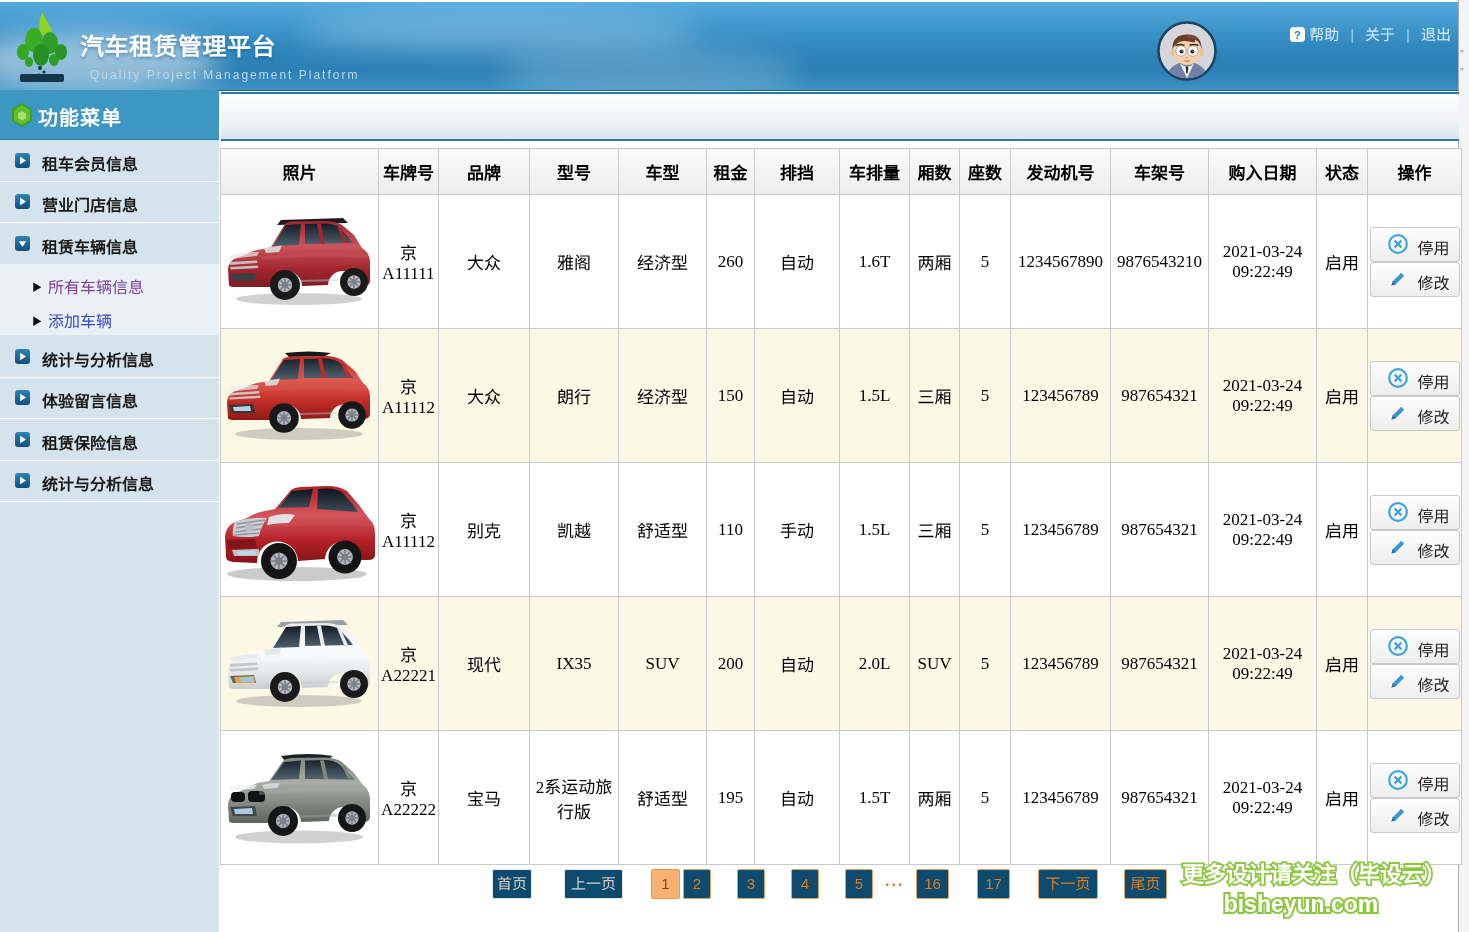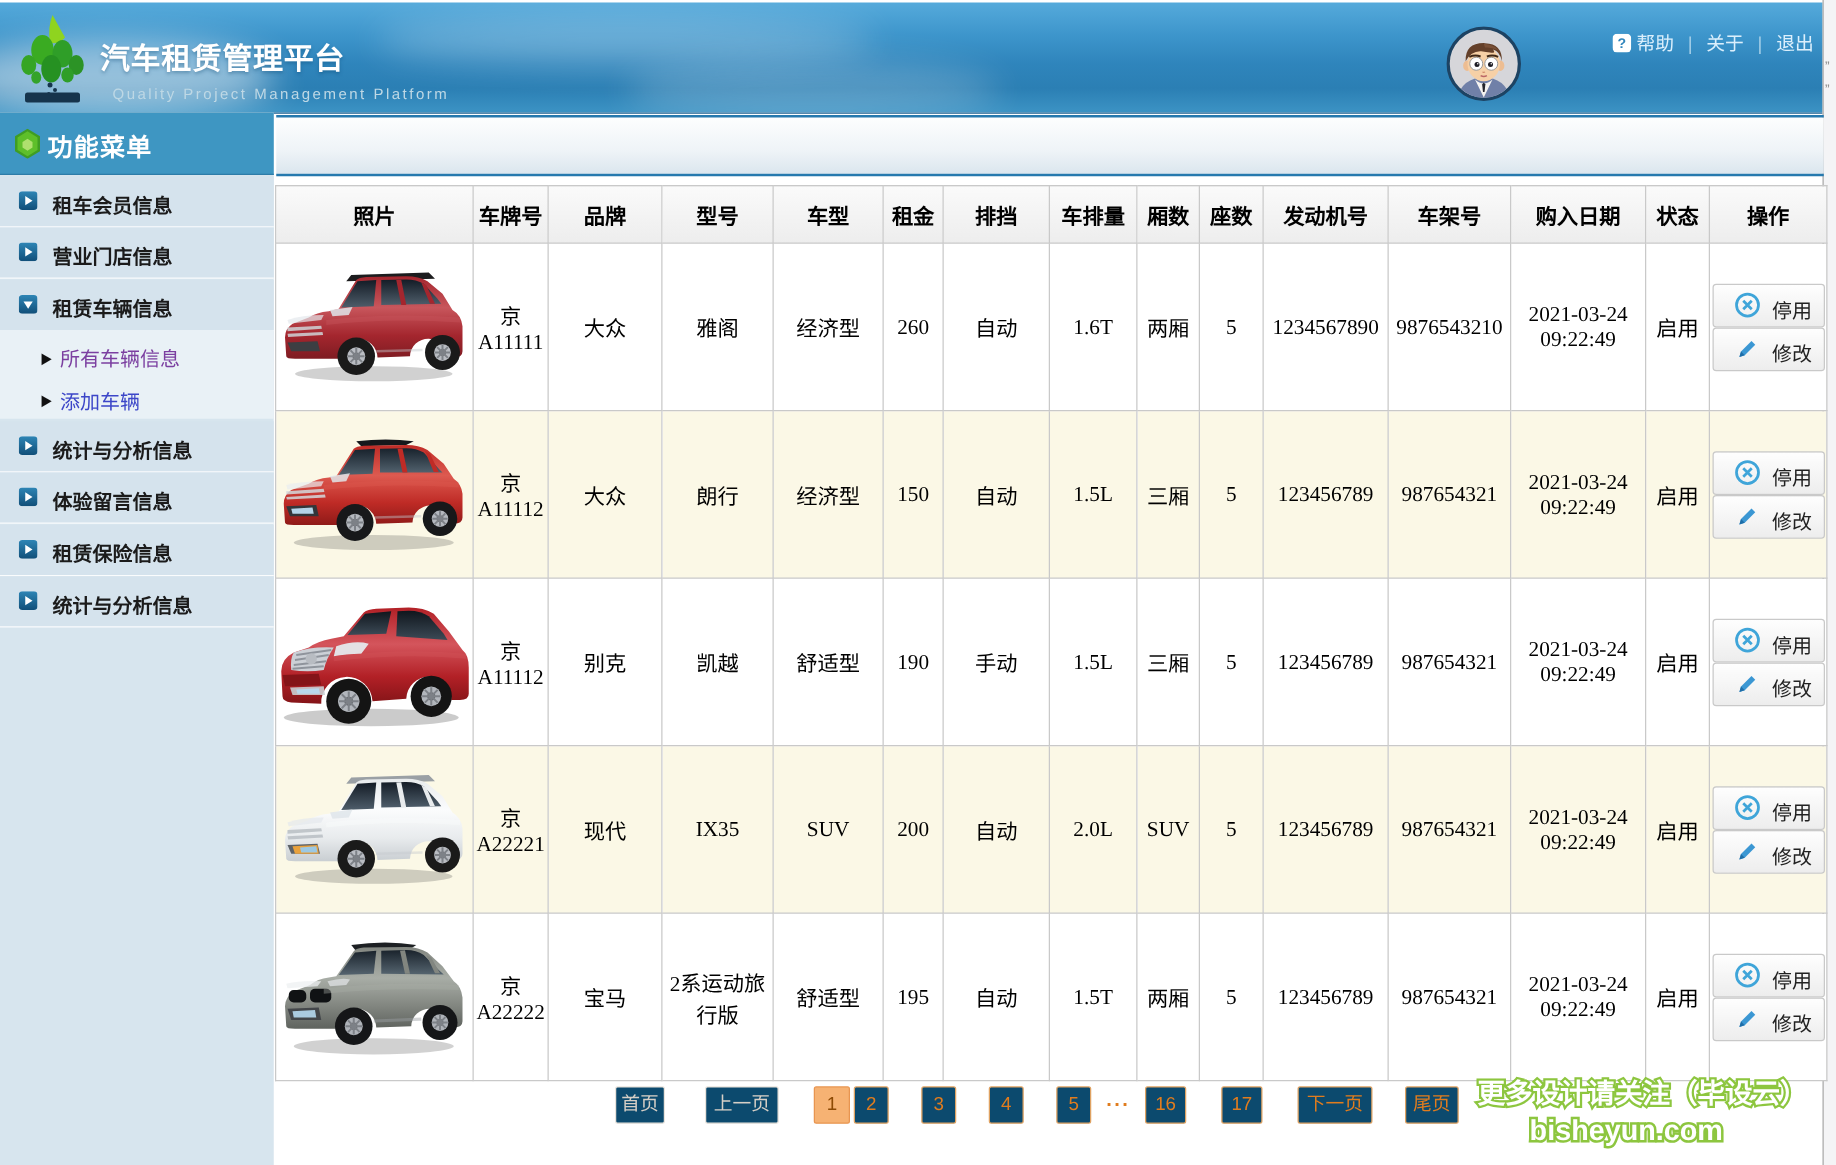--- a/index.html
+++ b/index.html
@@ -443,21 +443,21 @@
 <path d="M5,77 L34,76 L36,85 L7,86 Z" fill="#841418"></path>
 <path d="M11,87 L38,86 L39,93 L13,93 Z" fill="#caced2" opacity="0.9"></path>
 <path d="M16,88.5 L34,87.5 L35,92 L17,92 Z" fill="#b8d8ec"></path>
 <path d="M46,62 Q104,55 152,60 L152,64 Q104,59 46,66 Z" fill="#d4555c" opacity="0.35"></path>
           </svg>
         </td>
     <td>京<br>A11112</td>
         <td>别克</td>
         <td>凯越</td>
         <td>舒适型</td>
-        <td>190</td>
+        <td>110</td>
         <td>手动</td>
     <td>1.5L</td>
         <td>三厢</td>
         <td>5</td>
         <td>123456789</td>
         <td>987654321</td>
     <td>2021-03-24<br>09:22:49</td>
         <td>启用</td>
     <td class="op">
           <span class="btn b1">

